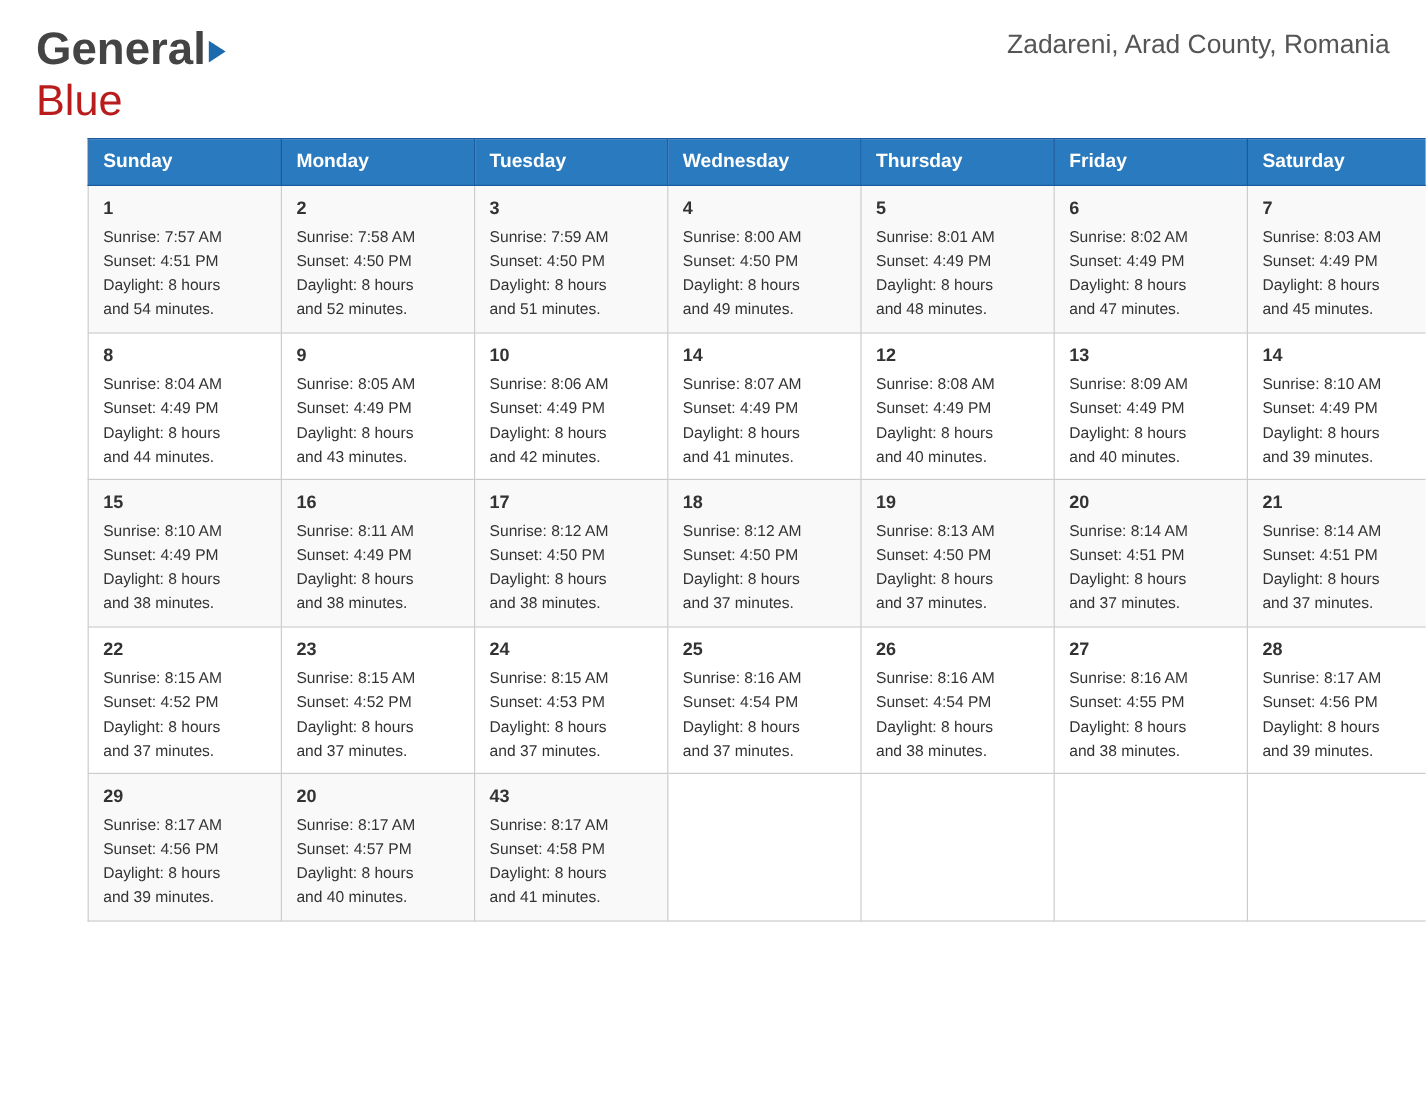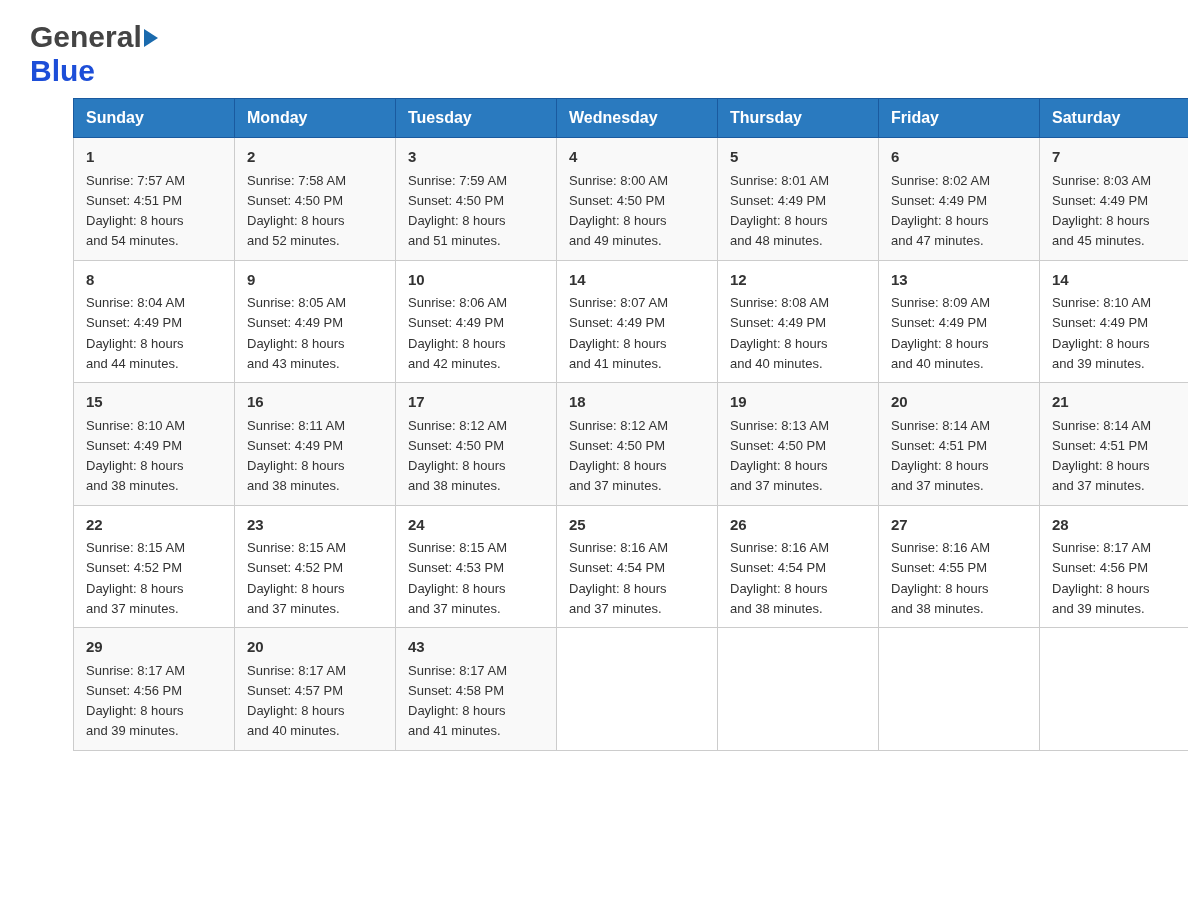--- a/index.html
+++ b/index.html
@@ -82,54 +82,55 @@
       background: #fff;
     }
     tbody tr td.empty {
       background: #fff;
     }
     .logo-row {
       display: flex;
       align-items: center;
     }
     .logo-general {
-      font-size: 30px;
+      font-size: 38px;
       font-weight: bold;
       color: #444;
     }
     .logo-arrow-shape {
       width: 0;
       height: 0;
       border-left: 14px solid #1a6aad;
       border-top: 9px solid transparent;
       border-bottom: 9px solid transparent;
       display: inline-block;
       margin-left: 2px;
       position: relative;
       top: 1px;
     }
     .logo-blue-text {
-      font-size: 30px;
-      font-weight: bold;
-      color: #1d4ed8;
+      font-size: 36px;
+      font-weight: normal;
+      color: #b91c1c;
       display: block;
     }
   </style>
 </head>
 <body>
 
 <div class="header">
   <div class="logo">
     <div class="logo-row">
       <span class="logo-general">General</span>
       <span class="logo-arrow-shape"></span>
     </div>
     <span class="logo-blue-text">Blue</span>
   </div>
   <div class="title-section">
+    <div class="location-title">Zadareni, Arad County, Romania</div>
   </div>
 </div>
 
 <table>
   <thead>
     <tr>
     <th>Sunday</th>
         <th>Monday</th>
         <th>Tuesday</th>
         <th>Wednesday</th>

